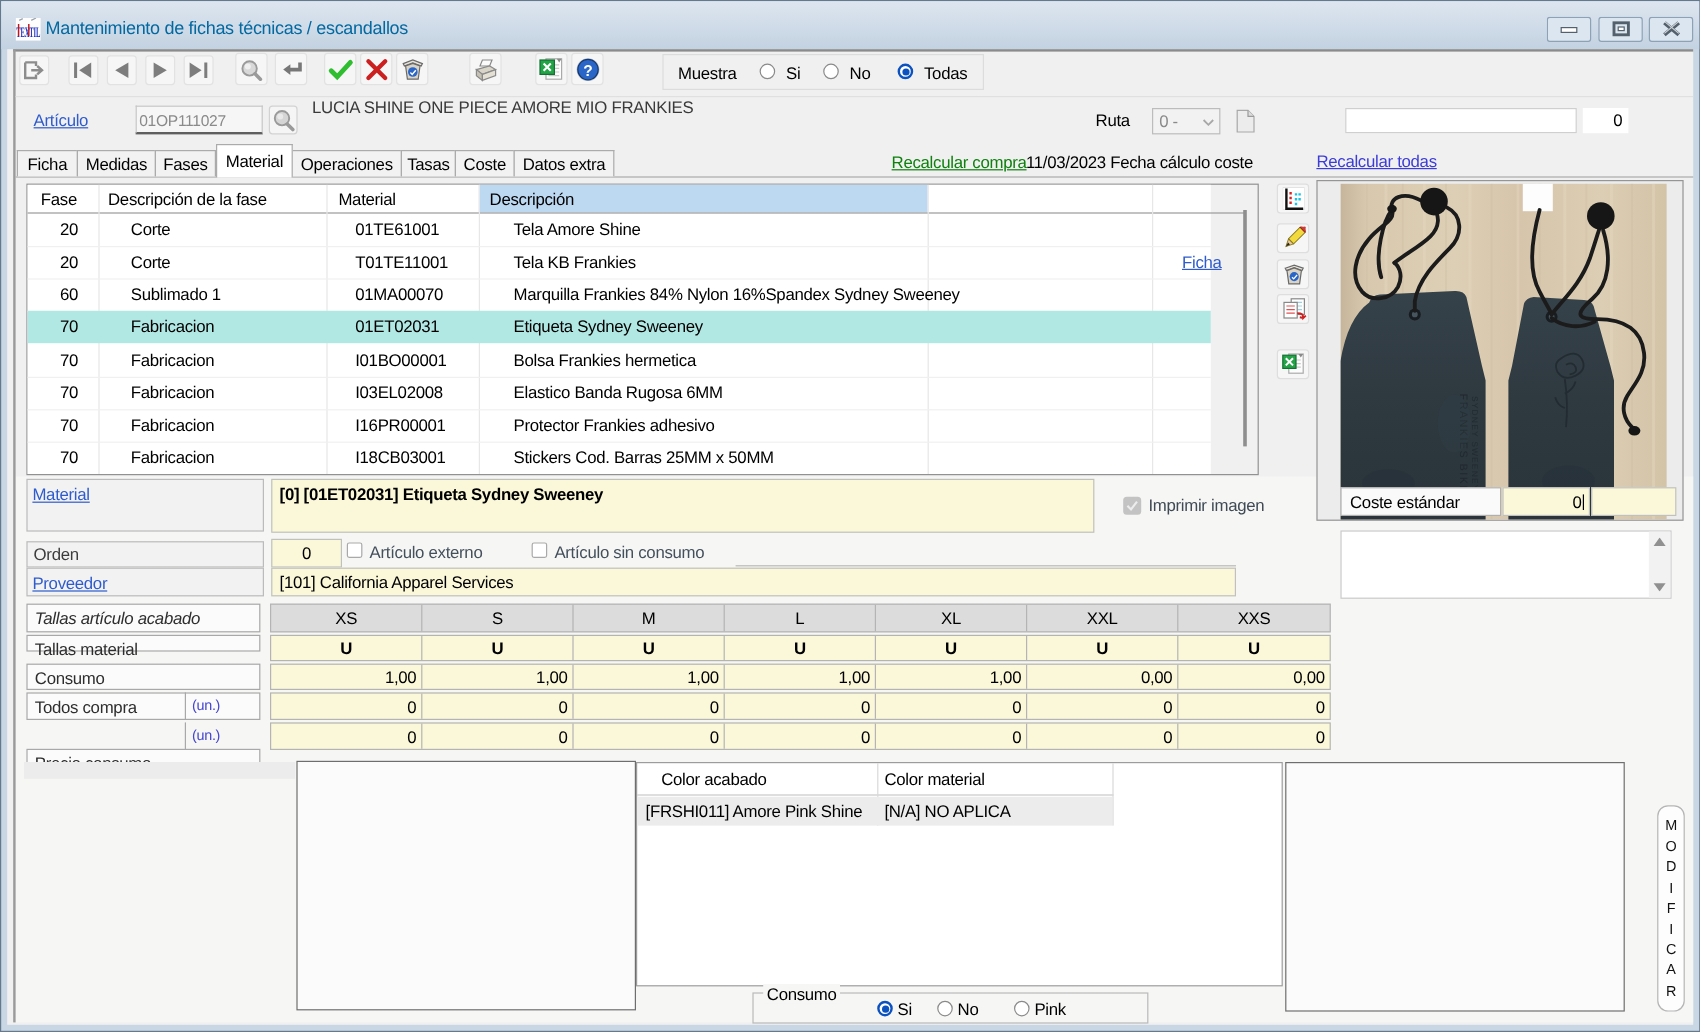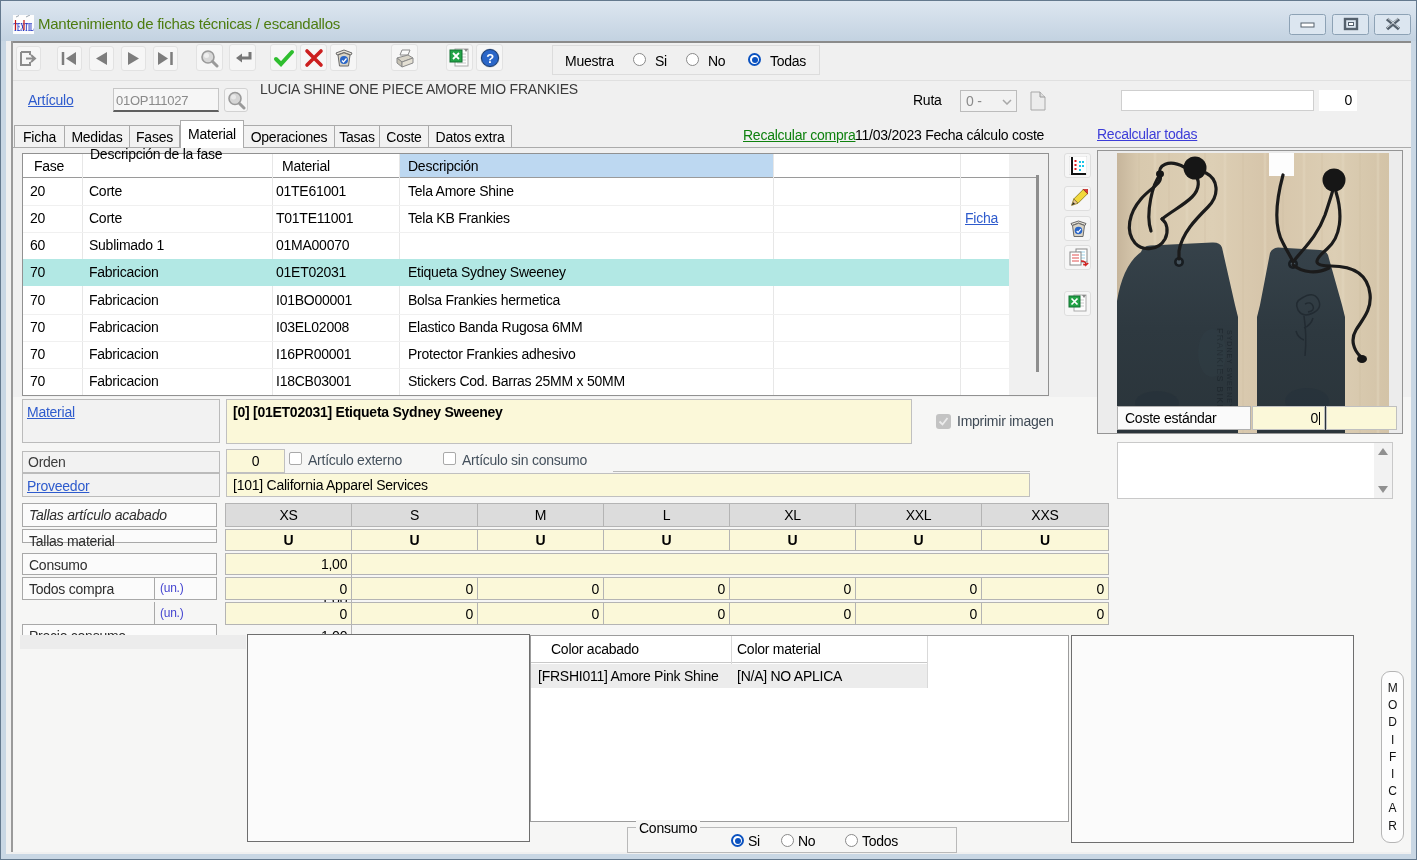--- a/index.html
+++ b/index.html
@@ -17,21 +17,21 @@
 .tbtn{position:absolute;width:27px;height:27px;top:44px;background:#f6f6f6;border:1px solid #e2e2e2;border-radius:3px;box-sizing:border-box;}
 .ibtn{position:absolute;left:1064px;width:27px;height:25px;background:#f6f6f6;border:1px solid #dedede;border-radius:3px;box-sizing:border-box;}
 </style>
 </head>
 <body>
 
 <div class="abs" style="left:0;top:0;width:1417px;height:860px;background:#c9d7e4;"></div>
 <div class="abs" style="left:0;top:0;width:1417px;height:860px;border:1px solid #64798e;box-sizing:border-box;"></div>
 
 <div id="titlebar" class="abs" style="left:1px;top:1px;width:1415px;height:40px;background:linear-gradient(#dde6f0,#c3d2e1);"></div>
-<div class="abs" style="left:38px;top:15px;font-size:15px;color:#4d7c0f;">Mantenimiento de fichas técnicas / escandallos</div>
+<div class="abs" style="left:38px;top:15px;font-size:15px;color:#0369a1;">Mantenimiento de fichas técnicas / escandallos</div>
 
 <svg class="abs" style="left:13px;top:15px;" width="21" height="19">
   <rect x="0" y="0" width="21" height="19" fill="#fdfdfd"></rect>
   <path d="M3 2 l3 -1.5 M13 2 l4 -2" stroke="#9aa4ae" stroke-width="1" fill="none"></path>
   <text x="0.5" y="15.5" font-size="12" font-weight="bold" fill="#1d2fc0" font-family="Liberation Serif" textLength="20" lengthAdjust="spacingAndGlyphs">TEXTIL</text>
   <path d="M2.5 5 v10 M11 5 v10" stroke="#c41414" stroke-width="1.2"></path>
 </svg>
 
 <svg class="abs" style="left:1289px;top:14px;" width="123" height="21">
   <g stroke="#8da2b5" fill="#dce6f0">
@@ -186,50 +186,51 @@
 <div class="abs lnk" style="left:1097px;top:126px;color:#3c3cd8;">Recalcular todas</div>
 
 <div class="abs" style="left:22px;top:153px;width:1027px;height:243px;border:1px solid #919191;background:#f0f0f0;box-sizing:border-box;"></div>
 <div class="abs" style="left:23px;top:154px;width:986px;height:241px;background:#fff;"></div>
 
 <div class="abs" style="left:399px;top:154px;width:374px;height:23px;background:#bdd8f1;"></div>
 <div class="abs" style="left:23px;top:177px;width:1014px;height:1px;background:#9a9a9a;"></div>
 <style>
 .vsep{position:absolute;top:154px;width:1px;height:241px;background:#e7e7e7;}
 .mrow{position:absolute;left:23px;width:986px;height:27px;}
-.mrow div{position:absolute;top:5px;}
+.mrow div{position:absolute;top:5px;margin-left:20px;}
 .c1{left:7px;}.c2{left:66px;}.c3{left:253px;}.c4{left:385px;}
 </style>
 <div class="vsep" style="left:82px;"></div>
 <div class="vsep" style="left:272px;"></div>
 <div class="vsep" style="left:399px;"></div>
 <div class="vsep" style="left:773px;"></div>
 <div class="vsep" style="left:960px;"></div>
 <div class="abs" style="left:34px;top:158px;">Fase</div>
-<div class="abs" style="left:90px;top:146px;">Descripción de la fase</div>
+<div class="abs" style="left:90px;top:158px;">Descripción de la fase</div>
 <div class="abs" style="left:282px;top:158px;">Material</div>
 <div class="abs" style="left:408px;top:158px;">Descripción</div>
 
 <div class="mrow" style="top:178px;border-bottom:1px solid #f0f0f0;">
     <div class="c1">20</div>
     <div class="c2">Corte</div>
     <div class="c3">01TE61001</div>
     <div class="c4">Tela Amore Shine</div>
   </div>
 <div class="mrow" style="top:205px;border-bottom:1px solid #f0f0f0;">
     <div class="c1">20</div>
     <div class="c2">Corte</div>
     <div class="c3">T01TE11001</div>
     <div class="c4">Tela KB Frankies</div>
     <div class="lnk" style="left:942px;">Ficha</div>
   </div>
 <div class="mrow" style="top:232px;border-bottom:1px solid #f0f0f0;">
     <div class="c1">60</div>
     <div class="c2">Sublimado 1</div>
     <div class="c3">01MA00070</div>
+    <div class="c4">Marquilla Frankies 84% Nylon 16%Spandex Sydney Sweeney</div>
   </div>
 <div class="mrow" style="top:259px;background:#b2e8e4;">
     <div class="c1">70</div>
     <div class="c2">Fabricacion</div>
     <div class="c3">01ET02031</div>
     <div class="c4">Etiqueta Sydney Sweeney</div>
   </div>
 <div class="mrow" style="top:287px;border-bottom:1px solid #f0f0f0;">
     <div class="c1">70</div>
     <div class="c2">Fabricacion</div>
@@ -422,21 +423,21 @@
 <div class="trow" style="top:529px;height:22px;background:#fbf8d9;text-align:center;font-weight:bold;padding-top:0;">
 <div style="padding-top:2px;">U</div>
     <div style="padding-top:2px;">U</div>
     <div style="padding-top:2px;">U</div>
     <div style="padding-top:2px;">U</div>
     <div style="padding-top:2px;">U</div>
     <div style="padding-top:2px;">U</div>
     <div style="padding-top:2px;">U</div>
   </div>
 <div class="tl" style="top:553px;height:22px;">Consumo</div>
-<div class="trow" style="top:553px;height:22px;background:#fbf8d9;text-align:right;flex-direction:column;">
+<div class="trow" style="top:553px;height:22px;background:#fbf8d9;text-align:right;">
 <div style="padding:2px 4px 0 0;">1,00</div>
     <div style="padding:2px 4px 0 0;">1,00</div>
     <div style="padding:2px 4px 0 0;">1,00</div>
     <div style="padding:2px 4px 0 0;">1,00</div>
     <div style="padding:2px 4px 0 0;">1,00</div>
     <div style="padding:2px 4px 0 0;">0,00</div>
     <div style="padding:2px 4px 0 0;">0,00</div>
   </div>
 <div class="tl" style="top:577px;height:23px;">Todos compra</div>
 <div class="abs" style="left:154px;top:577px;width:1px;height:23px;background:#a8a8a8;"></div>
@@ -477,17 +478,17 @@
 <div class="abs" style="left:538px;top:668px;">[FRSHI011] Amore Pink Shine</div>
 <div class="abs" style="left:737px;top:668px;">[N/A] NO APLICA</div>
 
 <div class="abs" style="left:627px;top:827px;width:330px;height:26px;border:1px solid #b9b9b9;box-sizing:border-box;"></div>
 <div class="abs" style="left:636px;top:820px;background:#f6f6f5;padding:0 3px;">Consumo</div>
 <div class="radio sel" style="left:731px;top:834px;"></div>
 <div class="abs" style="left:748px;top:833px;">Si</div>
 <div class="radio" style="left:781px;top:834px;"></div>
 <div class="abs" style="left:798px;top:833px;">No</div>
 <div class="radio" style="left:845px;top:834px;"></div>
-<div class="abs" style="left:862px;top:833px;">Todos</div>
+<div class="abs" style="left:862px;top:833px;">Pink</div>
 
 <div class="abs" style="left:1071px;top:635px;width:283px;height:208px;background:#fbfbfb;border:1px solid #6e6e6e;box-sizing:border-box;"></div>
 
 <div class="abs" style="left:1381px;top:671px;width:23px;height:172px;background:#fdfdfd;border:1px solid #b5b5b5;border-radius:9px;box-sizing:border-box;text-align:center;font-size:12px;line-height:17.2px;padding-top:8px;color:#111;">M<br>O<br>D<br>I<br>F<br>I<br>C<br>A<br>R</div>
 
 </body></html>

